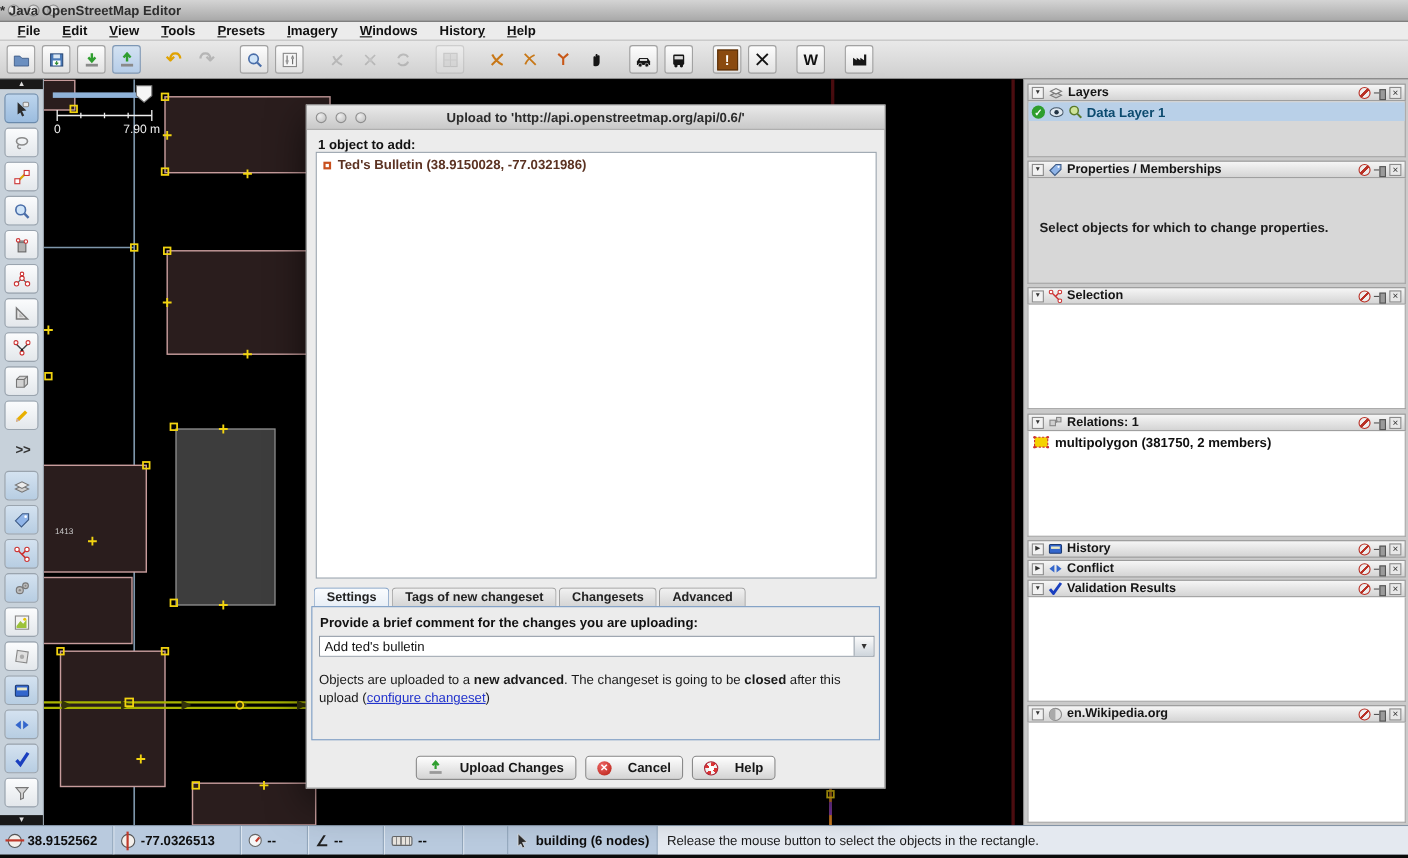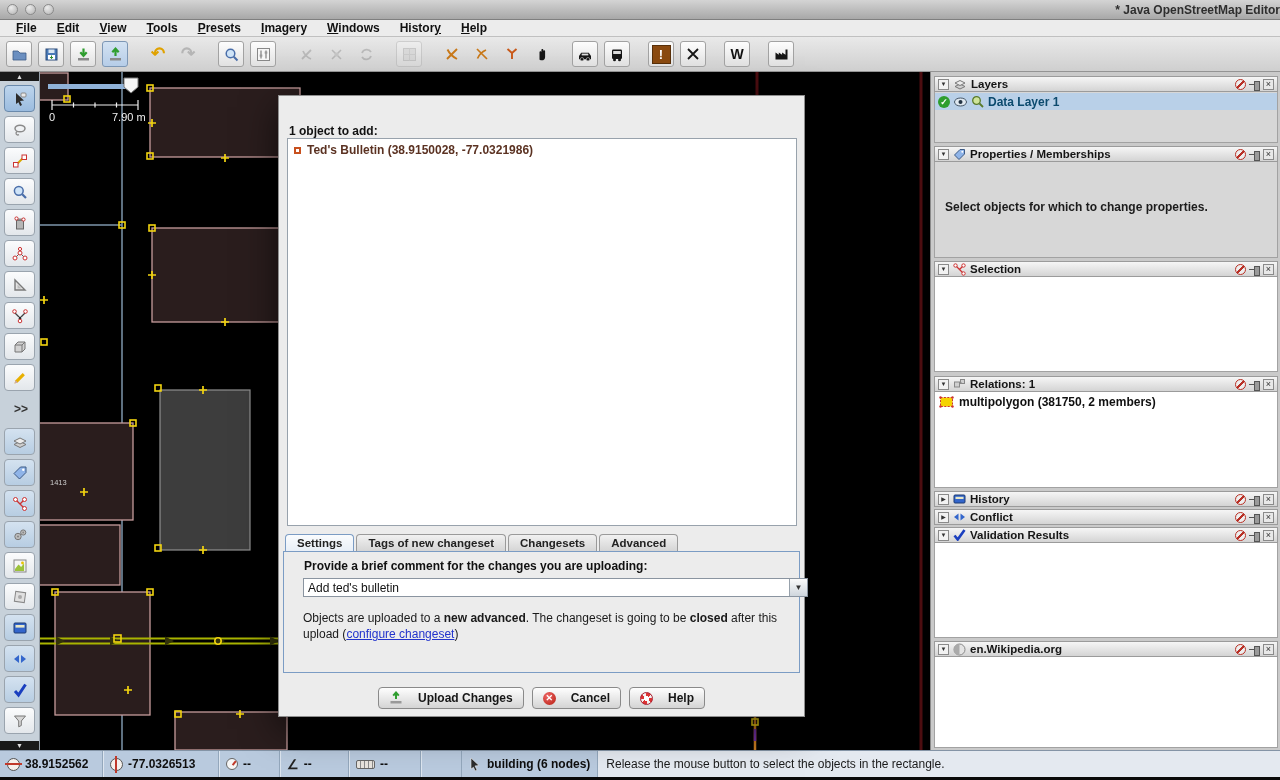--- a/index.html
+++ b/index.html
@@ -5,21 +5,21 @@
   *{box-sizing:border-box}
   html,body{margin:0;padding:0}
   body{width:1280px;height:780px;position:relative;overflow:hidden;
        font-family:"Liberation Sans",sans-serif;background:#3a3a3a;font-size:12px}
 
   
   #titlebar{left:0;top:0;width:1280px;height:20px;background:linear-gradient(#d4d4d4,#a8a8a8);
             border-bottom:1px solid #7f7f7f;display:flex;align-items:center;position:absolute}
   .tlight{width:11px;height:11px;border-radius:50%;border:1px solid #8a8a8a;
           background:radial-gradient(circle at 35% 30%,#ececec,#b2b2b2);margin-left:7px}
-  #title-text{position:absolute;left:0;right:0;text-align:right;font-weight:bold;color:#2e2e2e;font-size:12px}
+  #title-text{position:absolute;left:0;right:0;text-align:left;font-weight:bold;color:#2e2e2e;font-size:12px}
 
   
   #menubar{left:0;top:20px;width:1280px;height:17px;background:#ececec;border-bottom:1px solid #c0c0c0;
            display:flex;align-items:center;padding-left:6px;position:absolute}
   .menu-item{font-weight:bold;color:#101010;padding:0 10px;line-height:16px}
 
   
   #toolbar{left:0;top:37px;width:1280px;height:35px;background:linear-gradient(#e9e9e9,#cfcfcf);
            border-bottom:1px solid #949494;display:flex;align-items:center;padding-left:6px;position:absolute}
   .tbtn{width:26px;height:26px;border:1px solid #a2a2a2;border-radius:3px;flex:0 0 auto;
@@ -101,21 +101,21 @@
   .dlg-objheader{position:absolute;left:10px;top:28px;font-weight:bold;color:#111}
   .dlg-list{position:absolute;left:8px;top:42px;width:510px;height:388px;background:#fff;border:1px solid #98a2ac;overflow:hidden}
   .obj-row{display:flex;align-items:center;gap:6px;padding:4px 6px}
   .obj-bullet{width:7px;height:7px;border:2px solid #c8501e;background:#fff;flex:0 0 auto}
   .obj-label{font-weight:bold;color:#5b3222}
   .dlg-tabs{position:absolute;left:6px;top:436px;height:19px;display:flex;align-items:flex-end}
   .tab{padding:2px 11px;font-weight:bold;color:#222;border:1px solid #9a9a9a;border-bottom:none;
        border-radius:4px 4px 0 0;background:linear-gradient(#f1f1f1,#d5d5d5);margin-right:2px;font-size:11.5px}
   .tab.sel{background:linear-gradient(#fafcfe,#e7eef6);border-color:#7b9cc4;position:relative;top:1px;padding-bottom:3px}
   .dlg-tabpanel{position:absolute;left:4px;top:455px;width:517px;height:122px;border:1px solid #7b9cc4;
-                background:#ececec;padding:5px 19px}
+                background:#ececec;padding:5px 6px}
   .cmt-label{font-weight:bold;color:#111;margin:2px 0 5px 1px}
   .combo{display:flex;width:505px;height:19px;border:1px solid #8a94a0;background:#fff}
   .combo input{flex:1;border:none;outline:none;padding:0 4px;font:12px "Liberation Sans",sans-serif;color:#111;background:#fff}
   .combo-btn{width:18px;border-left:1px solid #97a1ab;background:linear-gradient(#fbfbfb,#cfd6dd);
              display:flex;align-items:center;justify-content:center}
   .combo-btn::before{content:"▼";font-size:8px;color:#333}
   .infoline{margin-top:8px;color:#1a1a1a}
   .noteline{margin-top:13px;width:482px;color:#1a1a1a;line-height:1.35}
   .dlg-link{color:#2233cc;text-decoration:underline}
   .dlg-buttons{position:absolute;left:0;top:591px;width:100%;display:flex;justify-content:center;gap:8px}
@@ -660,20 +660,26 @@
     <span class="hctl">
         <span class="hno"></span>
         <span class="hpin"></span>
         <span class="hx"></span>
       </span>
   </div>
   <div class="panel-body" style="top:585px;height:91px"></div>
 </div>
 
 <div id="dialog">
+  <div id="dlg-titlebar">
+    <span class="dlight"></span>
+    <span class="dlight"></span>
+    <span class="dlight"></span>
+    <span id="dlg-title">Upload to 'http://api.openstreetmap.org/api/0.6/'</span>
+  </div>
   <div class="dlg-objheader">1 object to add:</div>
   <div class="dlg-list">
     <div class="obj-row">
       <span class="obj-bullet"></span>
       <span class="obj-label">Ted's Bulletin (38.9150028, -77.0321986)</span>
     </div>
   </div>
   <div class="dlg-tabs">
     <span class="tab sel">Settings</span>
     <span class="tab">Tags of new changeset</span>

